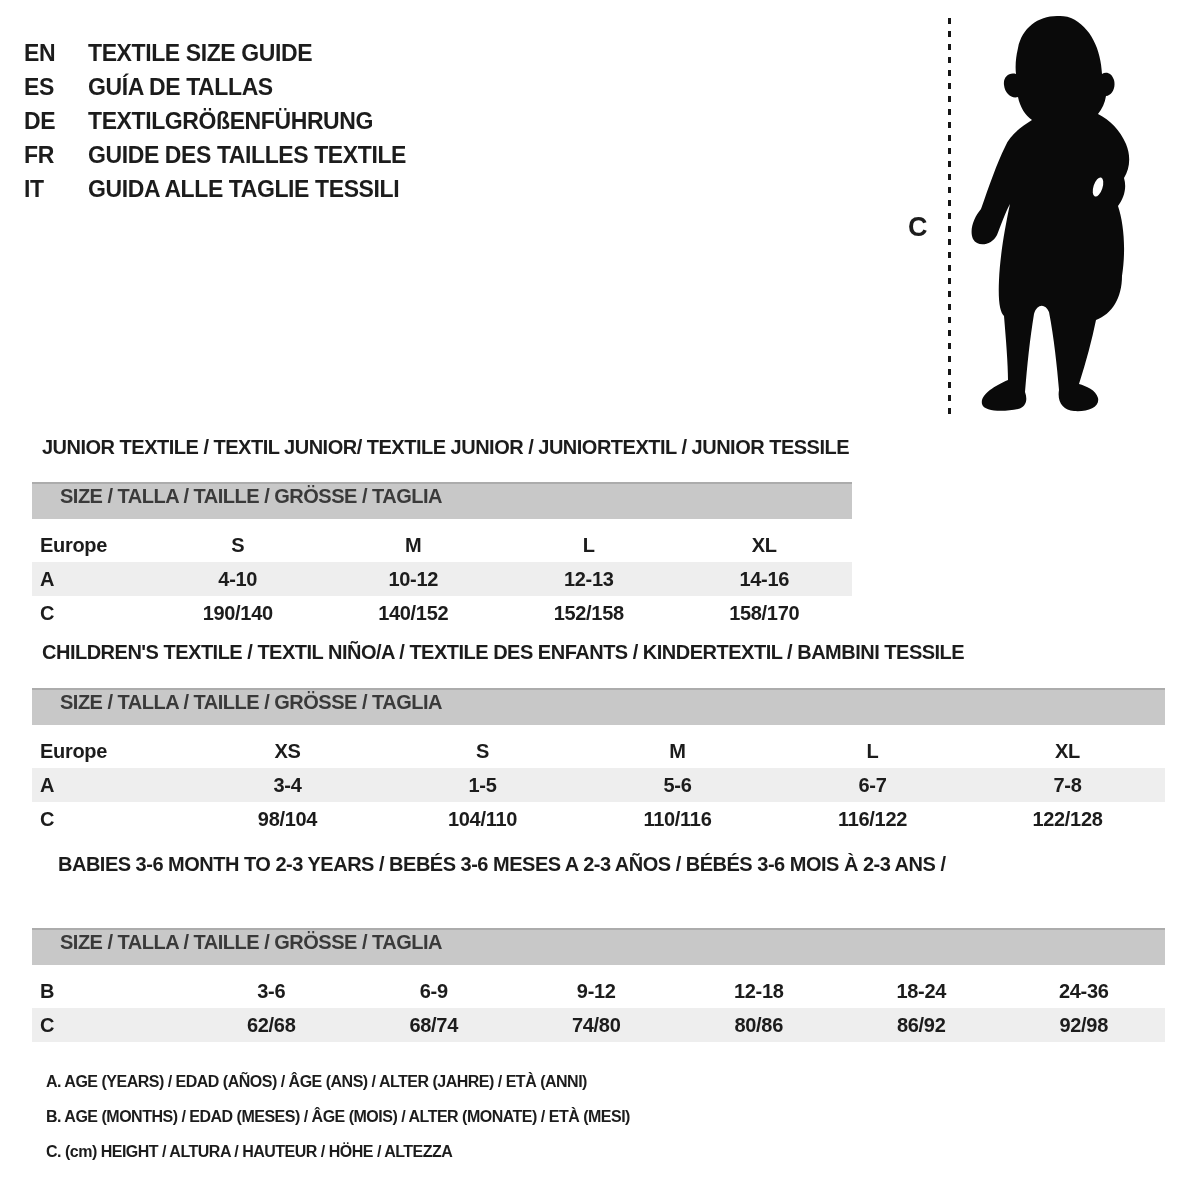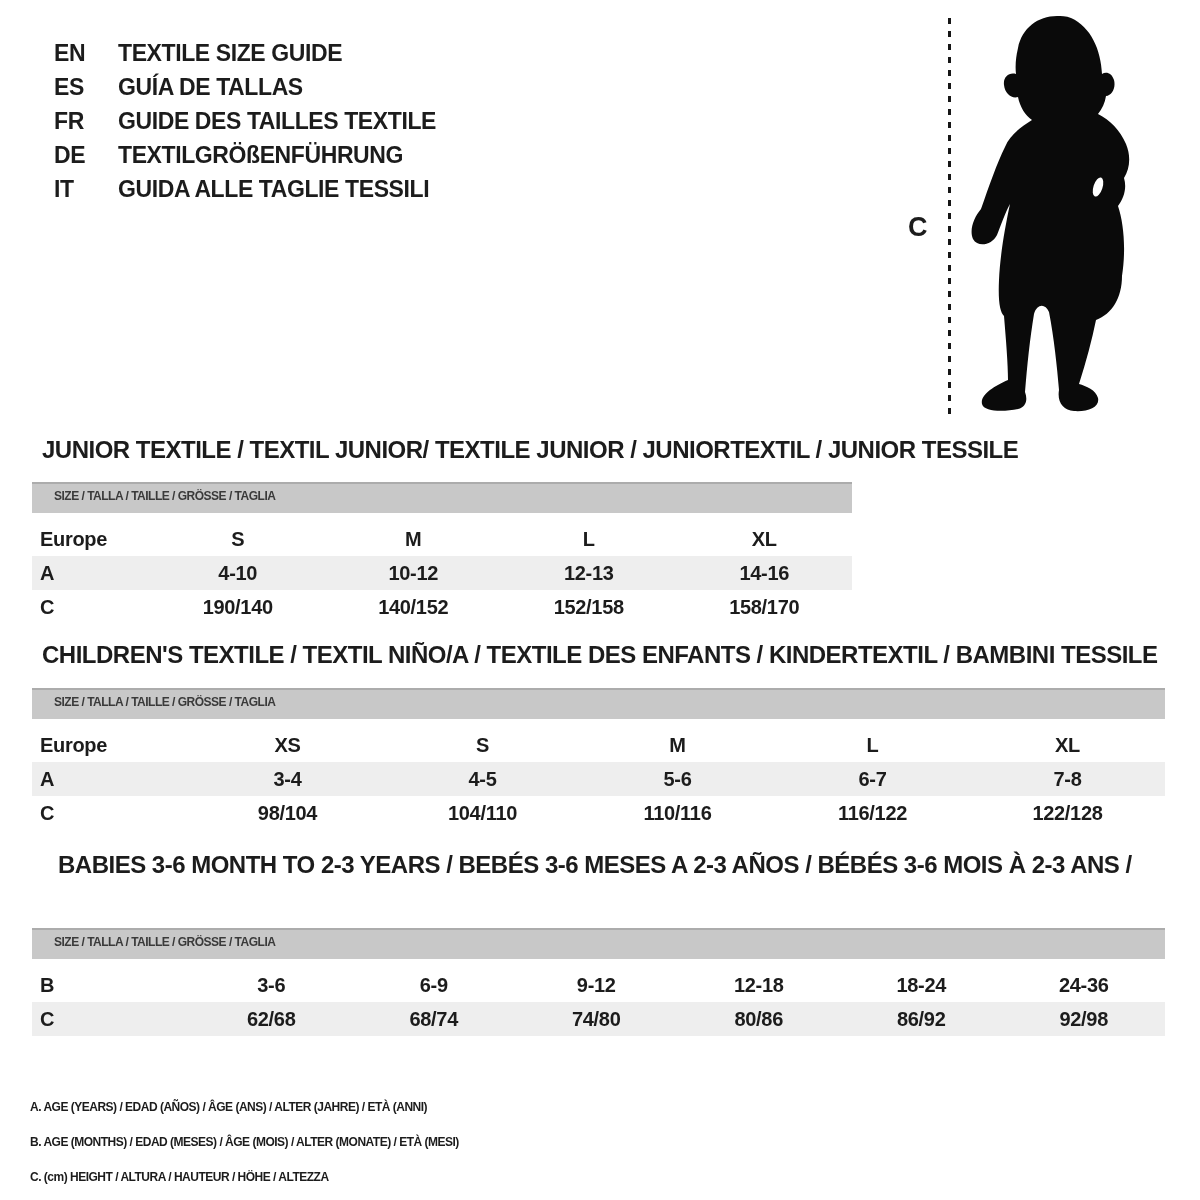--- a/index.html
+++ b/index.html
@@ -5,74 +5,74 @@
   html,body{margin:0;padding:0;}
   body{
     width:1200px;height:1200px;position:relative;overflow:hidden;
     background:#ffffff;color:#1c1c1c;
     font-family:"Liberation Sans","DejaVu Sans",sans-serif;
     font-weight:700;letter-spacing:-0.4px;
   }
   .abs{position:absolute;}
 
   
-  .lang-block{left:54px;top:36px;}
+  .lang-block{left:24px;top:36px;}
   .lang-row{display:flex;height:34px;line-height:34px;font-size:23px;}
   .lang-code{width:64px;}
   .lang-label{white-space:nowrap;}
 
   
   .measure-line{
     left:948px;top:18px;width:3px;height:398px;
     background:repeating-linear-gradient(to bottom,#161616 0 6px,transparent 6px 13px);
   }
   .measure-label{left:908px;top:212px;font-size:27px;}
   .figure-svg{left:963px;top:14px;}
 
   
-  .section-title{left:42px;font-size:24px;white-space:nowrap;letter-spacing:-0.5px;}
+  .section-title{left:42px;font-size:20px;white-space:nowrap;letter-spacing:-0.5px;}
   .two-line div{line-height:31px;margin-left:16px;}
 
   
   .table-wrap{left:32px;}
   .size-bar{
     background:#c8c8c8;border-top:2px solid #acacac;box-sizing:border-box;
-    height:31px;line-height:24px;font-size:12px;color:#3a3a3a;
-    padding-left:22px;letter-spacing:-0.5px;
+    height:37px;line-height:24px;font-size:20px;color:#3a3a3a;
+    padding-left:28px;letter-spacing:-0.5px;
   }
   table{border-collapse:collapse;table-layout:fixed;width:100%;margin-top:9px;}
   td{font-size:20px;font-weight:700;height:34px;text-align:center;padding:0;letter-spacing:-0.3px;}
   td.rlabel{text-align:left;padding-left:8px;}
   tr.shaded{background:#eeeeee;}
   .junior-table td.rlabel{width:110px;}
   .wide-table td.rlabel{width:150px;}
 
   
-  .legend{left:30px;top:1064px;font-size:12px;letter-spacing:-0.5px;margin-top:26px;}
+  .legend{left:46px;top:1064px;font-size:16px;letter-spacing:-0.5px;}
   .legend div{line-height:35px;white-space:nowrap;}
 </style>
 </head>
 <body>
 
 <div class="abs lang-block">
   <div class="lang-row">
     <span class="lang-code">EN</span>
     <span class="lang-label">TEXTILE SIZE GUIDE</span>
   </div>
   <div class="lang-row">
     <span class="lang-code">ES</span>
     <span class="lang-label">GUÍA DE TALLAS</span>
   </div>
   <div class="lang-row">
+    <span class="lang-code">DE</span>
+    <span class="lang-label">TEXTILGRÖßENFÜHRUNG</span>
+  </div>
+  <div class="lang-row">
     <span class="lang-code">FR</span>
     <span class="lang-label">GUIDE DES TAILLES TEXTILE</span>
-  </div>
-  <div class="lang-row">
-    <span class="lang-code">DE</span>
-    <span class="lang-label">TEXTILGRÖßENFÜHRUNG</span>
   </div>
   <div class="lang-row">
     <span class="lang-code">IT</span>
     <span class="lang-label">GUIDA ALLE TAGLIE TESSILI</span>
   </div>
 </div>
 
 <div class="abs measure-line"></div>
 <div class="abs measure-label">C</div>
 <svg class="abs figure-svg" width="182" height="404" viewBox="0 0 180 404">
@@ -153,21 +153,21 @@
       <td class="rlabel">Europe</td>
       <td>XS</td>
       <td>S</td>
       <td>M</td>
       <td>L</td>
       <td>XL</td>
     </tr>
     <tr class="shaded">
       <td class="rlabel">A</td>
       <td>3-4</td>
-      <td>4-5</td>
+      <td>1-5</td>
       <td>5-6</td>
       <td>6-7</td>
       <td>7-8</td>
     </tr>
     <tr>
       <td class="rlabel">C</td>
       <td>98/104</td>
       <td>104/110</td>
       <td>110/116</td>
       <td>116/122</td>

